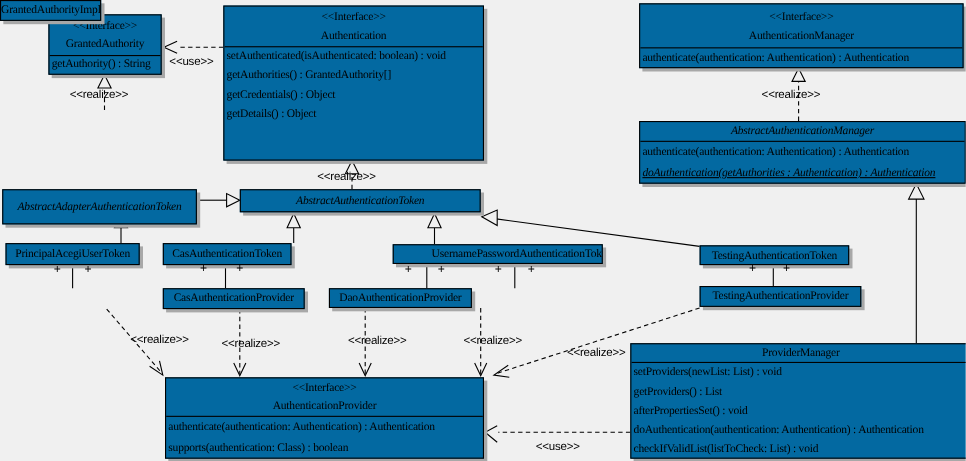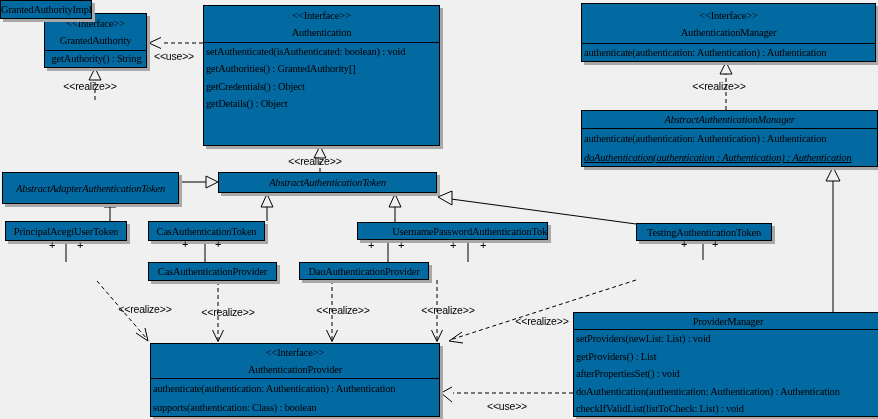--- a/index.html
+++ b/index.html
@@ -23,21 +23,21 @@
   .cls .ms{border-top:1px solid #000;}
   .cls .m{padding-left:2px;overflow:hidden;}
   .it{font-style:italic;}
   .m.abs{font-style:italic;text-decoration:underline;}
   .edge-label,.plus{position:absolute;transform:translateX(-50%);line-height:13px;}
   .plus{font-size:11px;}
 
   
   #c-granted-authority{left:44px;top:13px;width:103px;height:55px;}
   #c-granted-authority .hd{height:36px;}
-  #c-granted-authority .m{height:16px;line-height:16px;text-align:center;}
+  #c-granted-authority .m{height:16px;line-height:16px;}
 
   #c-authentication{left:203px;top:5px;width:237px;height:141px;}
   #c-authentication .hd{height:36px;}
   #c-authentication .m{height:17.3px;line-height:17.3px;}
 
   #c-authentication-manager{left:581px;top:3px;width:295px;height:59px;}
   #c-authentication-manager .hd{height:39px;}
   #c-authentication-manager .m{height:18px;line-height:18px;}
 
   #c-abstract-authentication-manager{left:581px;top:110px;width:297px;height:57px;}
@@ -209,21 +209,21 @@
         <div class="m">authenticate(authentication: Authentication) : Authentication</div>
       </div>
   </div>
 
   <div class="cls" id="c-abstract-authentication-manager">
     <div class="hd">
         <div class="nm it">AbstractAuthenticationManager</div>
       </div>
     <div class="ms">
       <div class="m">authenticate(authentication: Authentication) : Authentication</div>
-      <div class="m abs">doAuthentication(authentication : Authentication) : Authentication</div>
+      <div class="m abs">doAuthentication(getAuthorities : Authentication) : Authentication</div>
     </div>
   </div>
 
   <div class="cls simple" id="c-abstract-adapter-authentication-token">
     <div class="nm it">AbstractAdapterAuthenticationToken</div>
   </div>
 
   <div class="cls simple" id="c-abstract-authentication-token">
     <div class="nm it">AbstractAuthenticationToken</div>
   </div>
@@ -247,20 +247,23 @@
 
   <div class="cls simple" id="c-cas-authentication-provider">
     <div class="nm">CasAuthenticationProvider</div>
   </div>
 
   <div class="cls simple" id="c-dao-authentication-provider">
     <div class="nm">DaoAuthenticationProvider</div>
   </div>
 
 
+  <div class="cls simple" id="c-testing-authentication-provider">
+    <div class="nm">TestingAuthenticationProvider</div>
+  </div>
 
   <div class="cls" id="c-authentication-provider">
     <div class="hd">
         <div class="st">&lt;&lt;Interface&gt;&gt;</div>
       <div class="nm">AuthenticationProvider</div>
       </div>
     <div class="ms">
       <div class="m">authenticate(authentication: Authentication) : Authentication</div>
       <div class="m">supports(authentication: Class) : boolean</div>
     </div>

